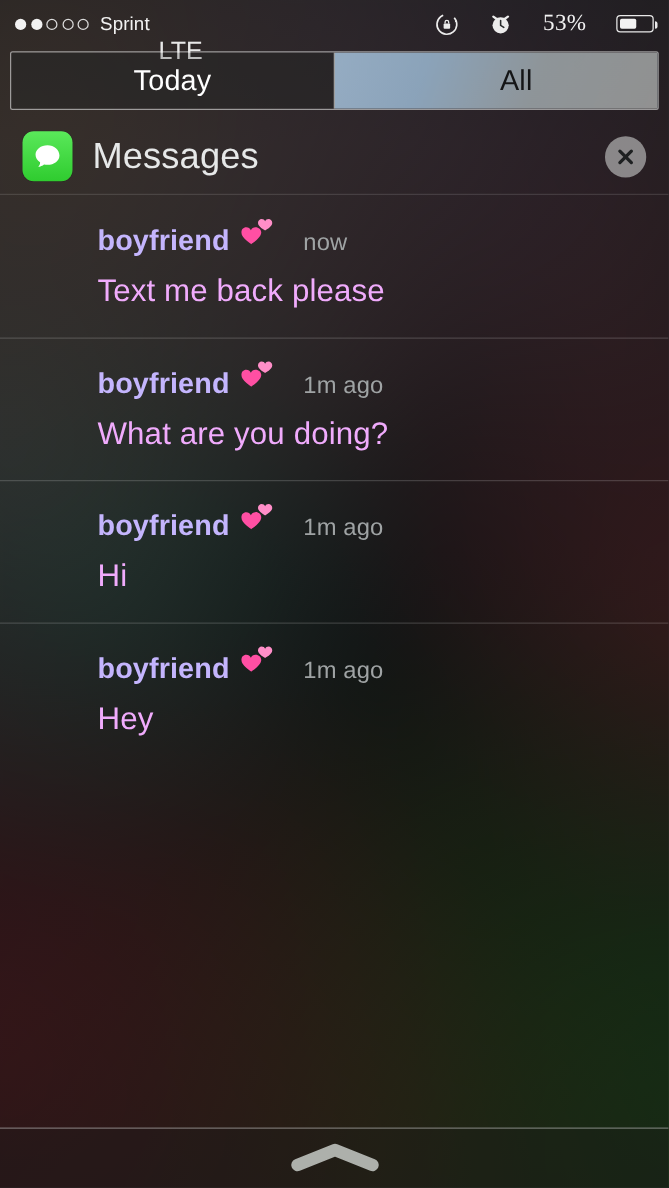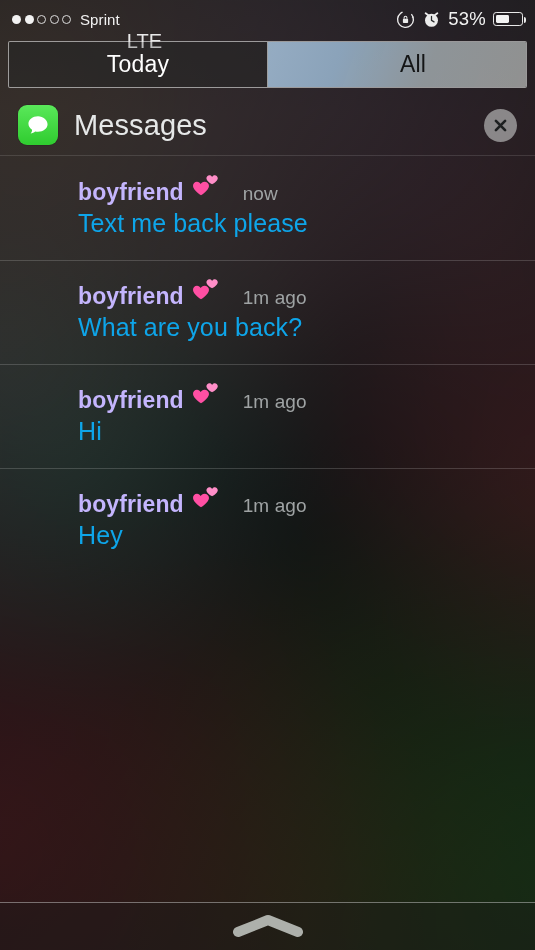--- a/index.html
+++ b/index.html
@@ -52,21 +52,21 @@
   .statusbar {
     height:38px; flex:0 0 38px;
     display:flex; align-items:center;
     padding:0 12px 0 12px;
     color:#f2f2f2;
     font-size:19px;
     letter-spacing:.1px;
     position:relative;
   }
   .sb-left  { display:flex; align-items:center; gap:7px; }
-  .sb-right { display:flex; align-items:center; gap:7px; margin-left:auto; }
+  .sb-right { display:flex; align-items:center; gap:24px; margin-left:auto;font-family:Liberation Serif, serif; }
   .sb-center {
     position:absolute; left:0; right:0; text-align:center;
     font-weight:bold; font-size:19px; letter-spacing:.2px;
     pointer-events:none;
   }
   .dots { display:flex; align-items:center; gap:3.5px; margin-right:2px; }
   .dot { width:9px; height:9px; border-radius:50%; }
   .dot.on  { background:#f2f2f2; }
   .dot.off { background:transparent; border:1.4px solid #dcdcdc; }
   .carrier { font-size:15px; }
@@ -157,22 +157,22 @@
   .n-sender {
     font-size:23px; font-weight:bold; color:#c4b5fd;
     letter-spacing:.1px;
   }
   .n-emoji { margin-left:9px; display:inline-flex; align-items:center; }
   .n-time {
     margin-left:20px;
     font-size:19px; color:#9fa3a4; letter-spacing:.1px;
   }
   .n-body {
-    margin-top:2px;
-    font-size:25px; color:#0ea5e9; letter-spacing:.1px;
+    margin-top:12px;
+    font-size:25px; color:#f0abfc; letter-spacing:.1px;
     line-height:1.2;
   }
 
   
   .footer {
     flex:0 0 48px;
     position:relative;
     display:flex; align-items:center; justify-content:center;
     background:rgba(26,28,28,.30);
   }
@@ -271,21 +271,21 @@
           <div class="n-top">
             <span class="n-sender">boyfriend</span>
             <span class="n-emoji">
               <svg width="30" height="26" viewBox="0 0 30 26">
                 <path d="M21.8 1.2c-1.2 0-2.2.7-2.7 1.7-.5-1-1.5-1.7-2.7-1.7-1.7 0-3 1.4-3 3.1 0 3 5.7 6 5.7 6s5.7-3 5.7-6c0-1.7-1.3-3.1-3-3.1z" fill="#ff8ec8"></path>
                 <path d="M11.4 7.7c-1.7 0-3.1 1-3.7 2.4-.7-1.4-2-2.4-3.7-2.4C1.7 7.7 0 9.6 0 12c0 4.2 8 9.3 8 9.3s8-5.1 8-9.3c0-2.4-2-4.3-4.6-4.3z" fill="#ff4fa3"></path>
               </svg>
             </span>
             <span class="n-time">1m ago</span>
           </div>
-          <div class="n-body">What are you back?</div>
+          <div class="n-body">What are you doing?</div>
         </div>
         <div class="notif">
           <div class="n-top">
             <span class="n-sender">boyfriend</span>
             <span class="n-emoji">
               <svg width="30" height="26" viewBox="0 0 30 26">
                 <path d="M21.8 1.2c-1.2 0-2.2.7-2.7 1.7-.5-1-1.5-1.7-2.7-1.7-1.7 0-3 1.4-3 3.1 0 3 5.7 6 5.7 6s5.7-3 5.7-6c0-1.7-1.3-3.1-3-3.1z" fill="#ff8ec8"></path>
                 <path d="M11.4 7.7c-1.7 0-3.1 1-3.7 2.4-.7-1.4-2-2.4-3.7-2.4C1.7 7.7 0 9.6 0 12c0 4.2 8 9.3 8 9.3s8-5.1 8-9.3c0-2.4-2-4.3-4.6-4.3z" fill="#ff4fa3"></path>
               </svg>
             </span>

